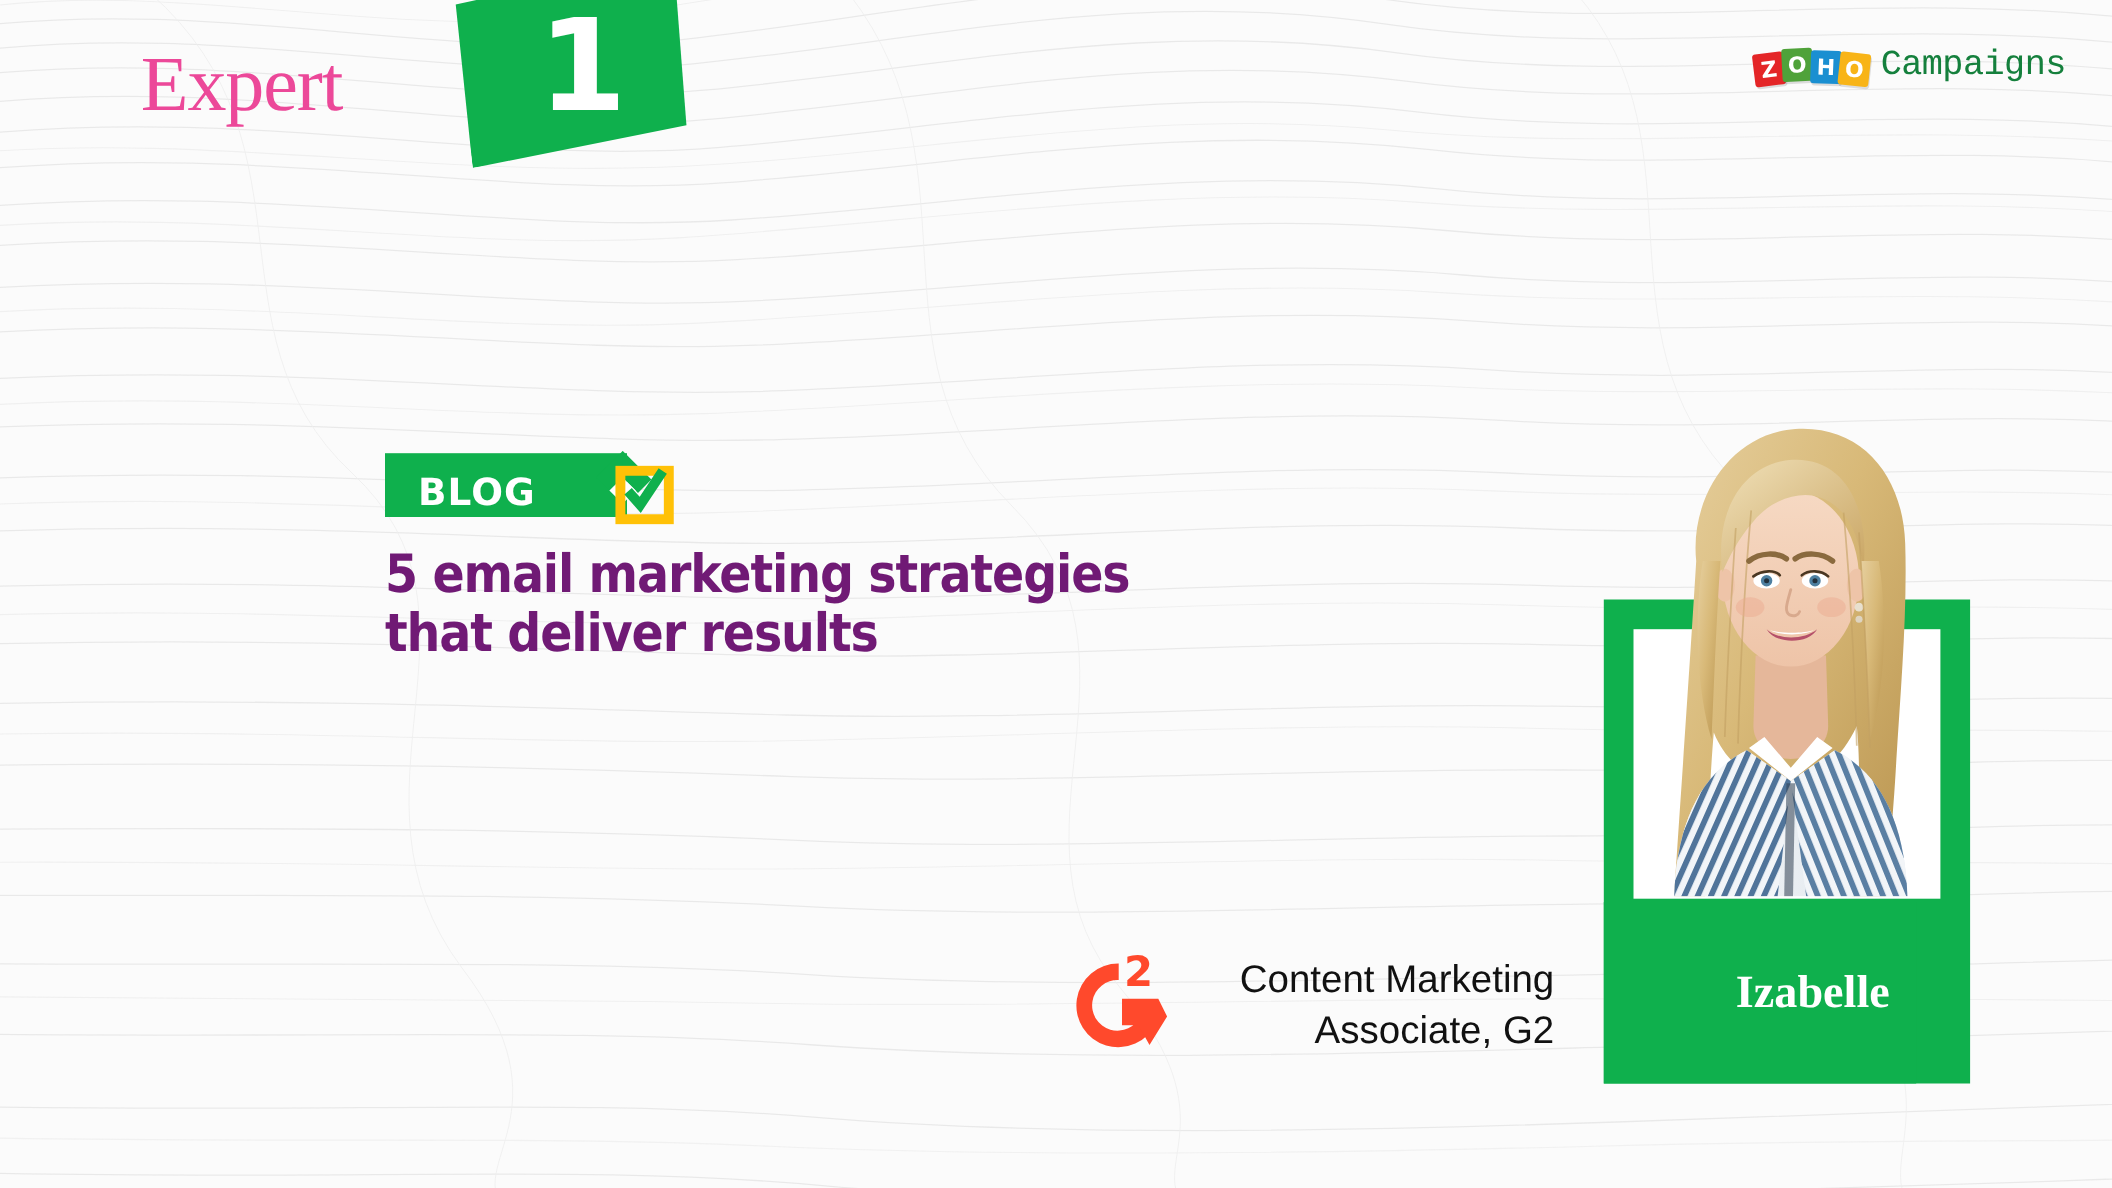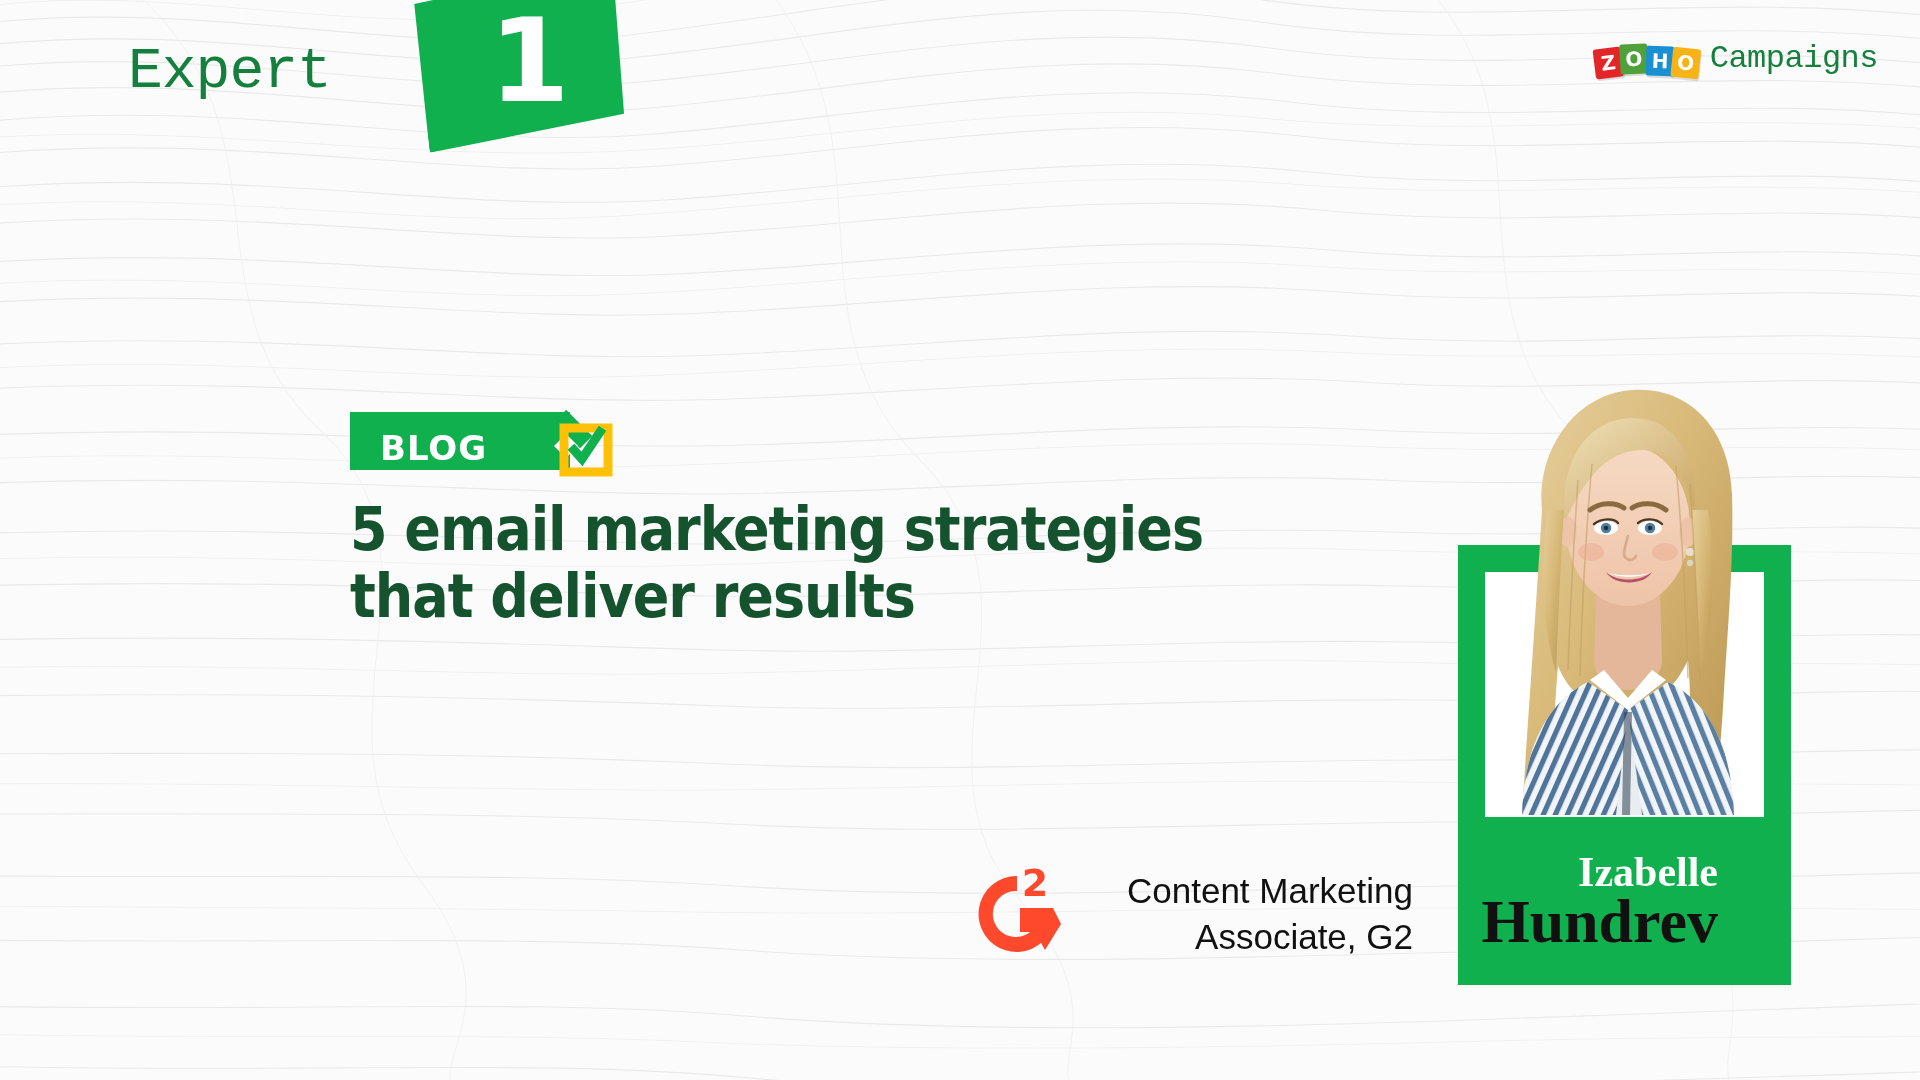--- a/index.html
+++ b/index.html
@@ -21,26 +21,26 @@
   
   .stage { position:absolute; inset:0; z-index:2; }
 
   
   #brand-logo {
     position:absolute;
     left:128px; top:48px;
     z-index:6;
   }
   #brand-word-expert {
-    font-family:Liberation Mono, monospace;
+    font-family:Liberation Serif, serif;
     font-weight:400;
-    font-size:58px;
+    font-size:71px;
     line-height:0.82;
     letter-spacing:-1px;
-    color:#15803d;
+    color:#ec4899;
     display:block;
     position:relative;
     z-index:2;
   }
   #brand-word-diaries {
     font-family:"DejaVu Sans", sans-serif;
     font-weight:700;
     font-size:104px;
     line-height:0.86;
     letter-spacing:-3px;
@@ -135,24 +135,24 @@
   }
 
   
   #headline {
     position:absolute;
     left:350px; top:496px;
     width:1030px;
     z-index:6;
     font-family:"DejaVu Sans Condensed","DejaVu Sans", sans-serif;
     font-weight:700;
-    font-size:60px;
+    font-size:48px;
     line-height:1.12;
     letter-spacing:-1px;
-    color:#14532d;
+    color:#701a75;
   }
   #headline .hl-line { display:block; }
 
   
   #byline {
     position:absolute;
     left:965px; top:862px;
     z-index:6;
     display:flex;
     align-items:center;
@@ -443,16 +443,15 @@
         <path d="M131,213 C140,218 162,218 171,213 C162,216 140,216 131,213 Z" fill="#ffffff"></path>
 
         <ellipse cx="113" cy="192" rx="13" ry="9" fill="#eba98f" opacity="0.45"></ellipse>
         <ellipse cx="187" cy="192" rx="13" ry="9" fill="#eba98f" opacity="0.45"></ellipse>
       </g>
     </svg>
   </div>
 
   <div id="author-nameplate">
     <span id="author-first-name">Izabelle</span>
-    <span id="author-last-name">Hundrev</span>
   </div>
 
 </div>
 
 </body></html>

